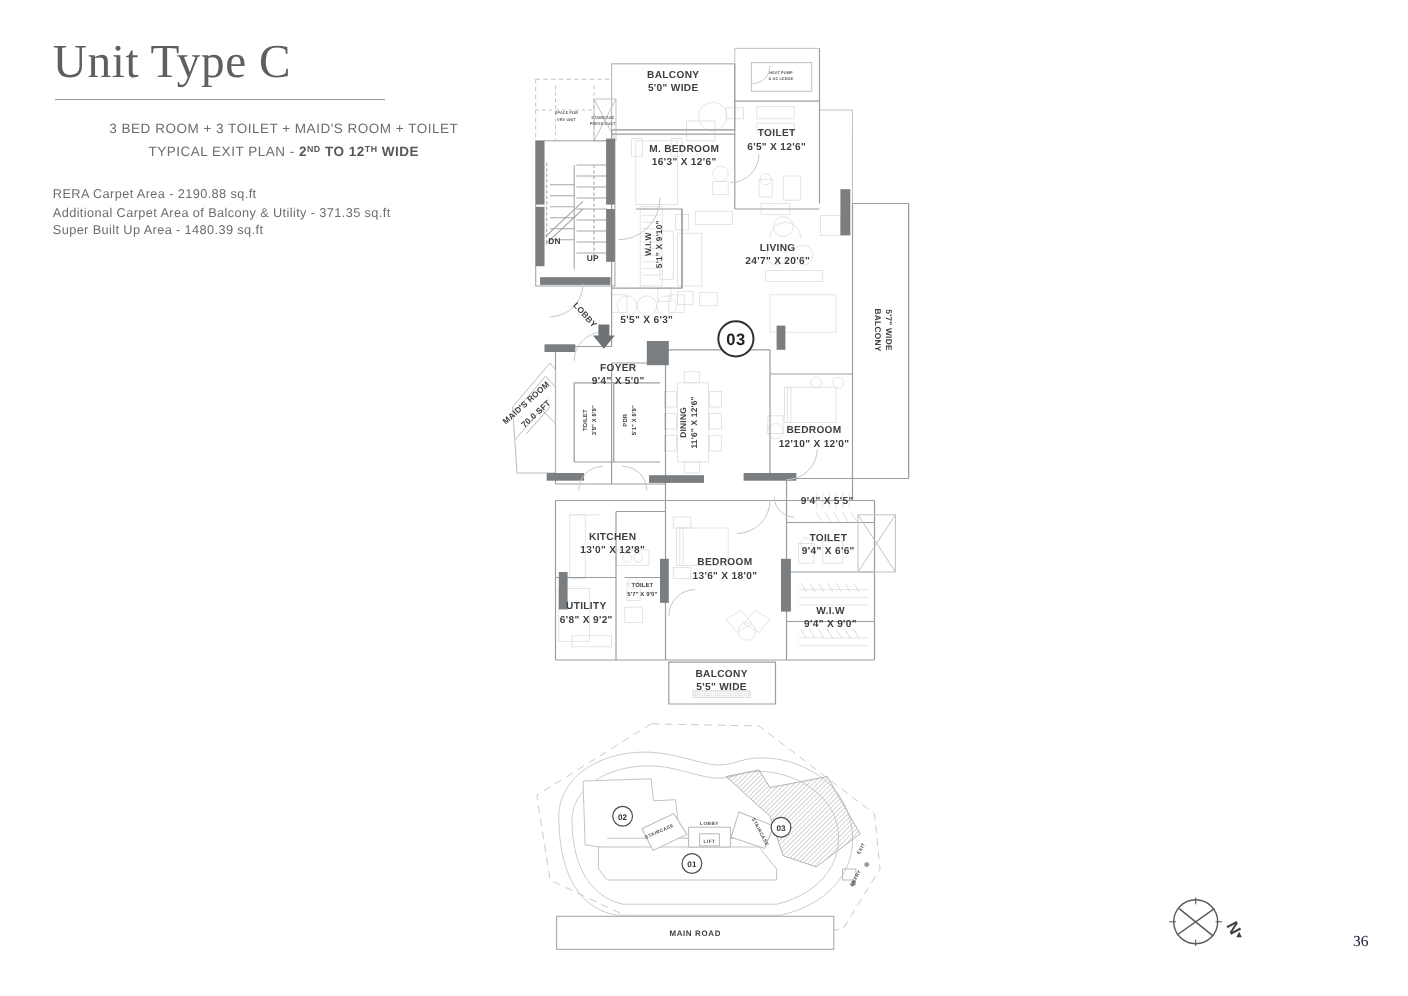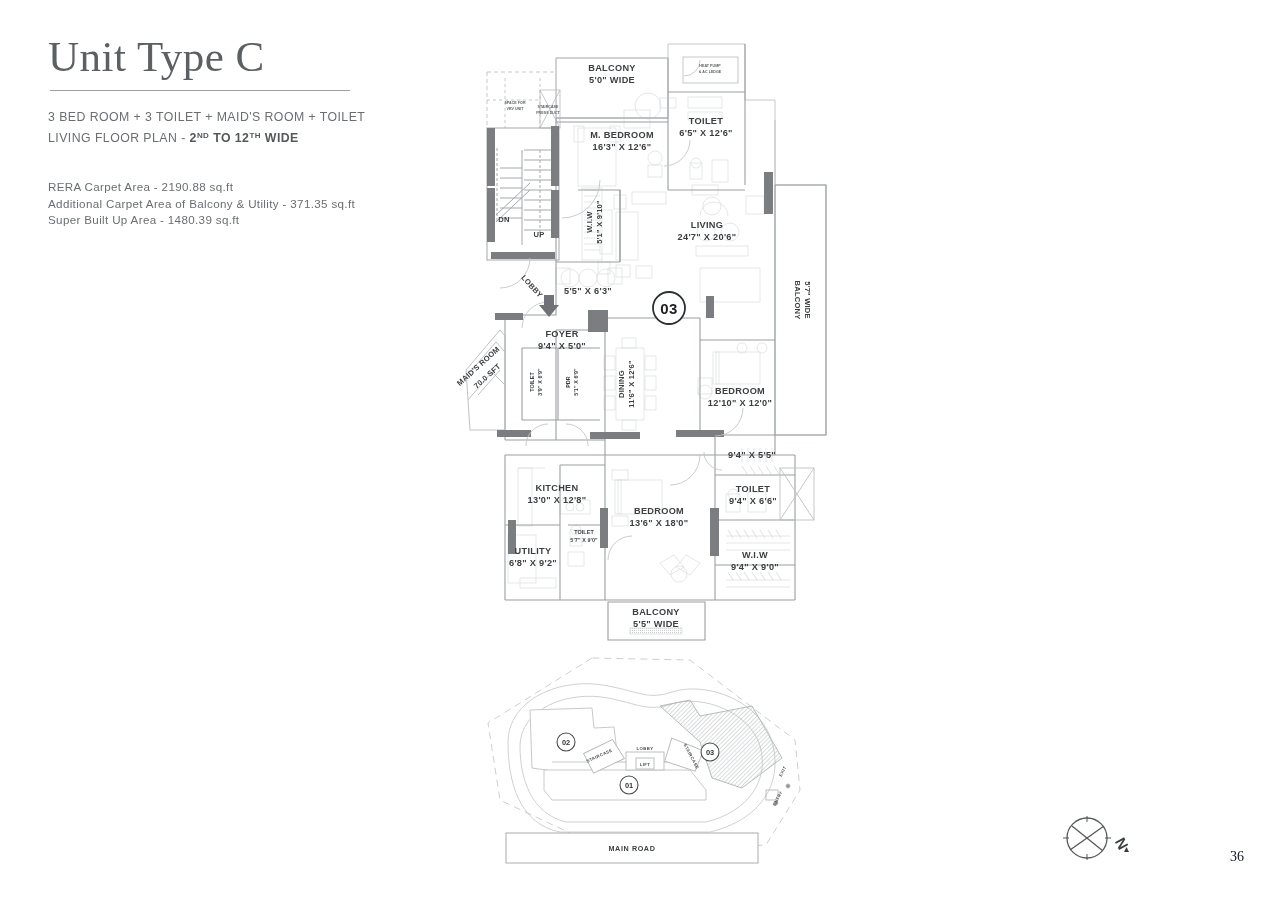--- a/index.html
+++ b/index.html
@@ -27,25 +27,26 @@
   .title-rule {
     width: 300px; height: 1px; background: #9aa0a4;
     margin: 10px 0 0 2px;
   }
   .subtitle {
     margin-top: 18px;
     font-size: 12.3px;
     line-height: 17.5px;
     letter-spacing: 0.45px;
     color: #6a6e72;
+    text-align: center;
   }
   .subtitle .bold { font-weight: bold; color: #54585b; }
   .subtitle sup { font-size: 8px; font-weight: bold; vertical-align: 4px; }
   .areas {
-    margin-top: 32px;
+    margin-top: 22px;
     font-size: 11.6px;
     line-height: 16.5px;
     letter-spacing: 0.35px;
     color: #6a6e72;
   }
 
   
   .page-no {
     position: absolute; right: 36px; bottom: 40px;
     font-family: "Liberation Serif", serif;
@@ -68,21 +69,21 @@
   .blocknum { font-size: 7.4px; font-weight: bold; fill: #333; }
 </style>
 </head>
 <body>
 
 <div class="header">
   <h1 class="unit-title">Unit Type C</h1>
   <div class="title-rule"></div>
   <div class="subtitle">
     <div>3 BED ROOM + 3 TOILET  + MAID'S ROOM + TOILET</div>
-    <div><span>LIVING FLOOR PLAN - </span><span class="bold">2</span><sup class="bold">ND</sup><span class="bold"> TO 12</span><sup class="bold">TH</sup><span class="bold"> WIDE</span></div>
+    <div><span>TYPICAL EXIT PLAN - </span><span class="bold">2</span><sup class="bold">ND</sup><span class="bold"> TO 12</span><sup class="bold">TH</sup><span class="bold"> WIDE</span></div>
   </div>
   <div class="areas">
     <div>RERA Carpet Area - 2190.88 sq.ft</div>
     <div>Additional Carpet Area of Balcony &amp; Utility - 371.35 sq.ft</div>
     <div>Super Built Up Area - 1480.39 sq.ft</div>
   </div>
 </div>
 
 <div class="page-no">36</div>
 

